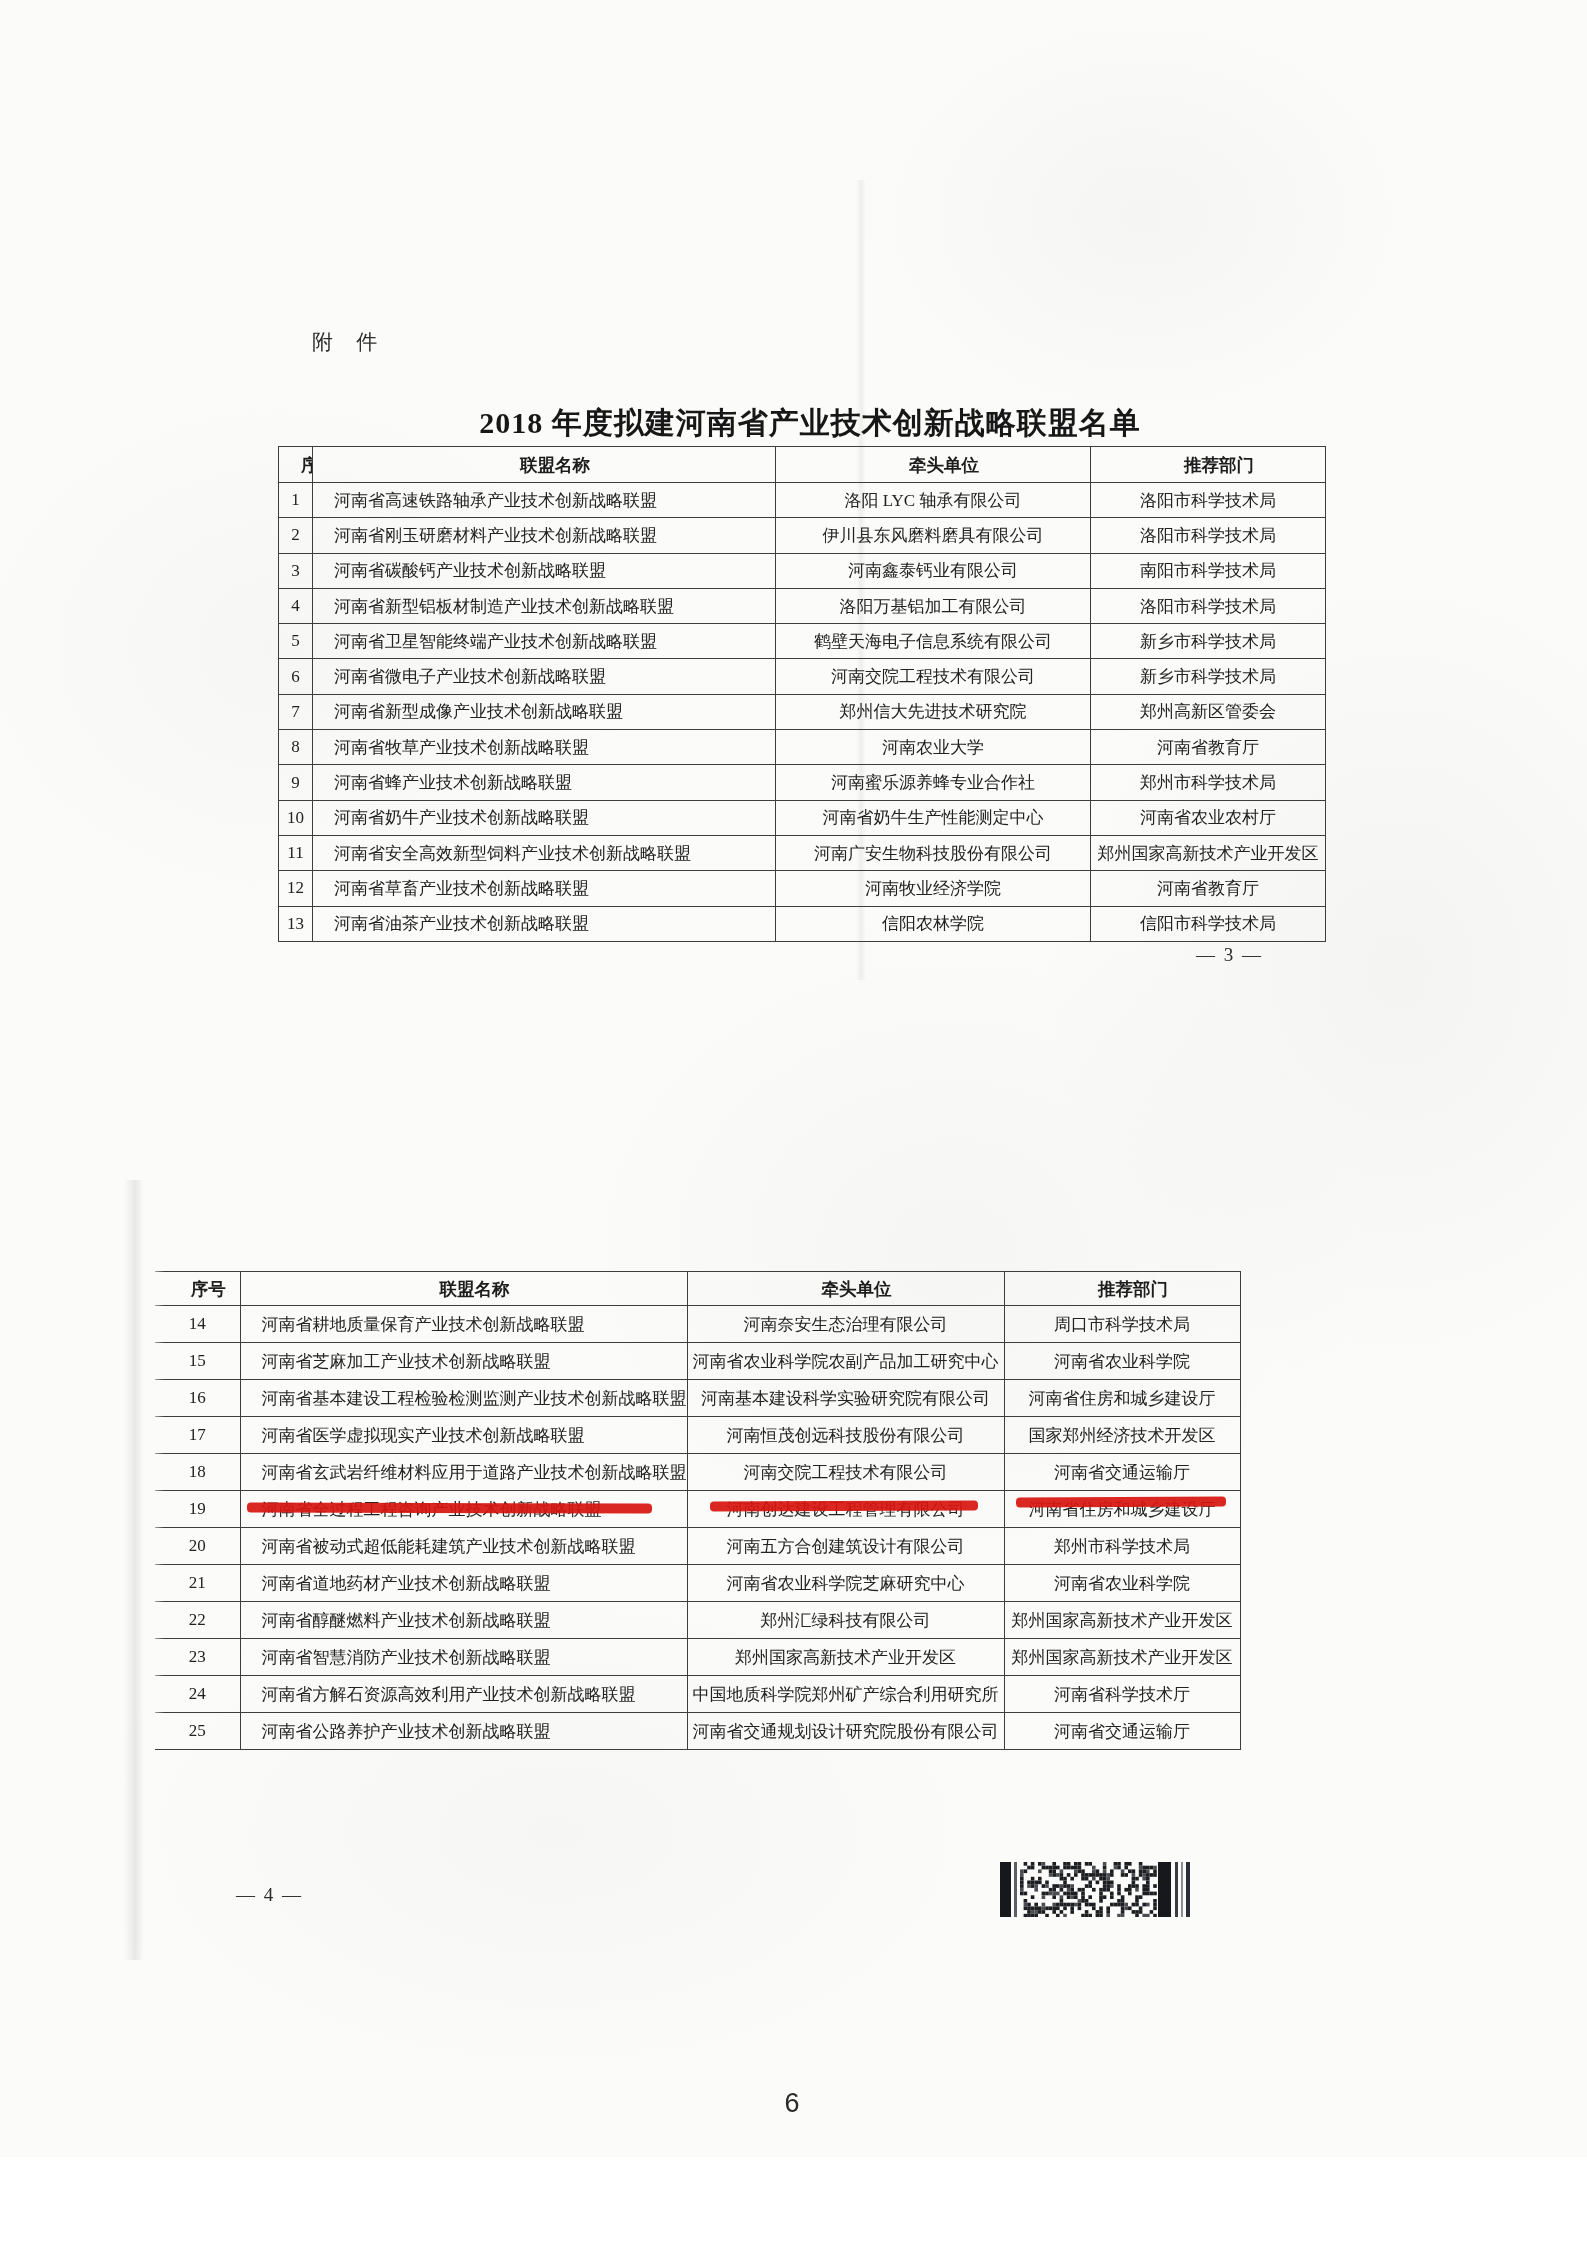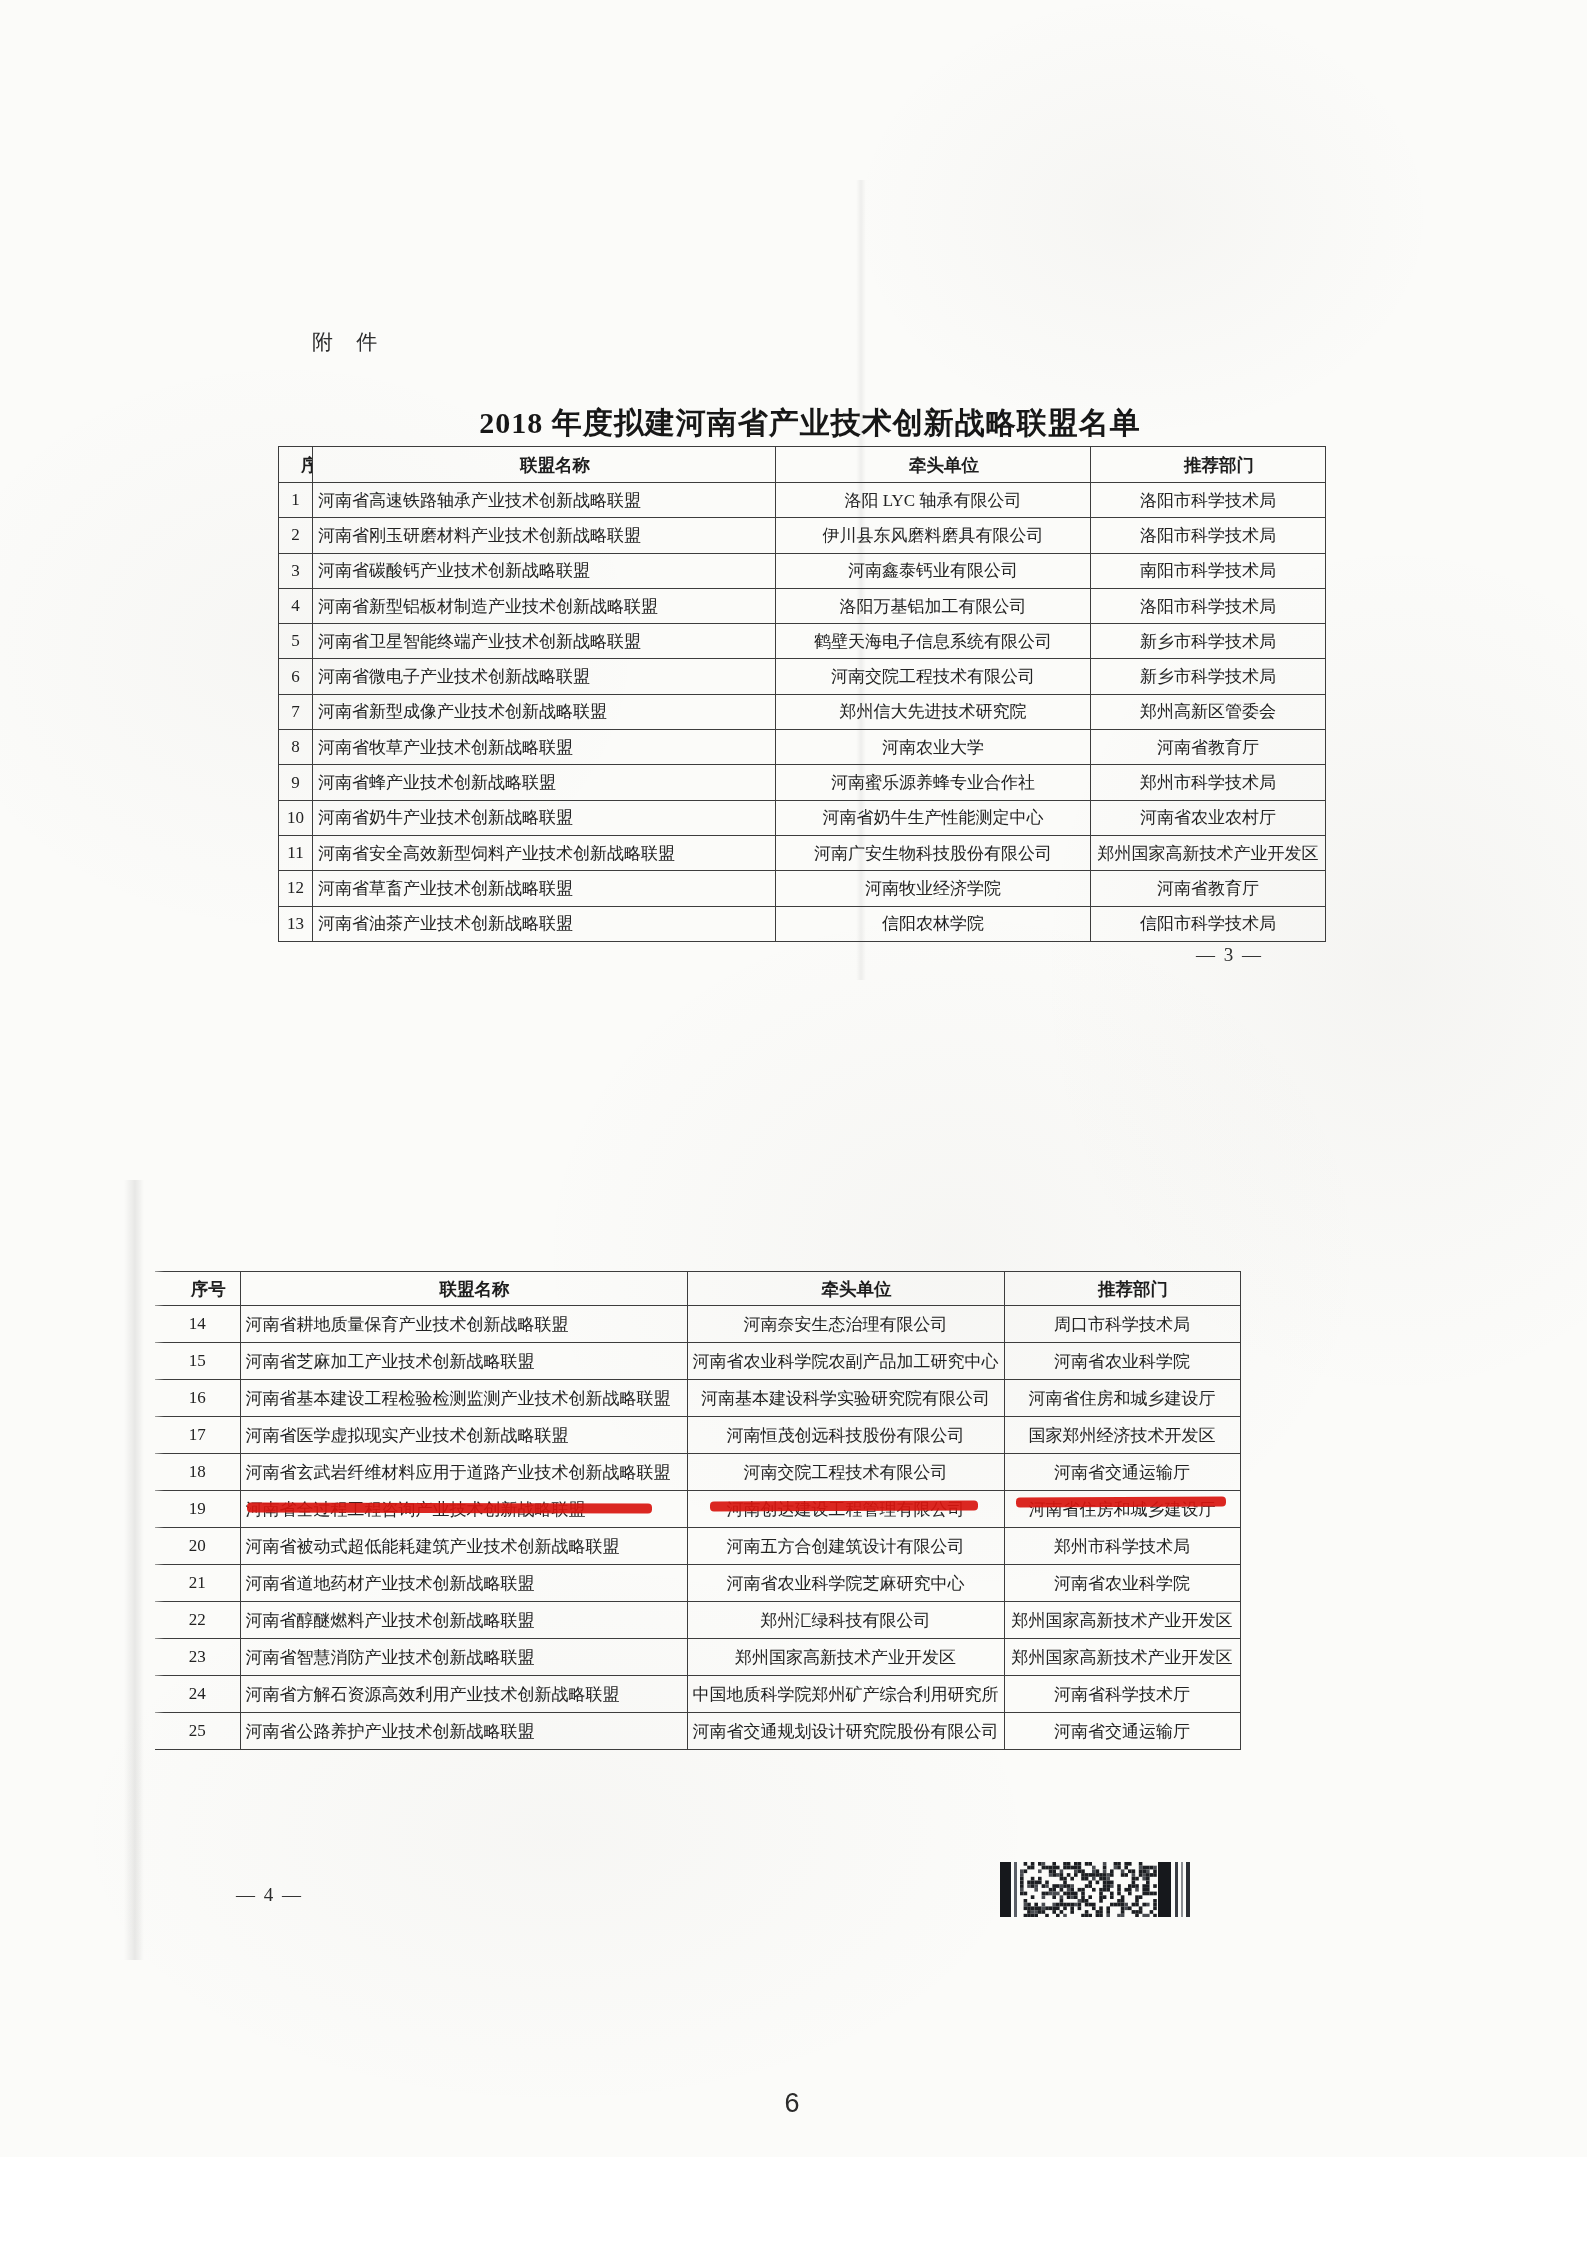--- a/index.html
+++ b/index.html
@@ -40,21 +40,21 @@
   table.sheet{
     position:absolute;border-collapse:collapse;table-layout:fixed;
     font-size:17px;color:#222;
   }
   table.sheet th, table.sheet td{
     border:1.6px solid #3d3d3d;
     text-align:center;vertical-align:middle;
     padding:0;overflow:hidden;white-space:nowrap;
   }
   table.sheet th{font-weight:600;font-size:17.5px;color:#1d1d1d;padding-left:22px;}
-  table.sheet td.name{ text-align:left;padding-left:5px; }
+  table.sheet td.name{ text-align:left;padding-left:21px; }
   #table1{left:278px;top:446px;width:1047px;}
   #table1 th{height:35px;}
   #table1 td{height:34.3px;}
   #table2{left:155px;top:1271px;width:1085px;}
   #table2 th{height:33px;}
   #table2 td{height:36px;}
   #table2 th:first-child, #table2 td:first-child{border-left:none;}
   .left-fade{
     position:absolute;left:148px;top:1268px;width:16px;height:474px;
     background:linear-gradient(to right, rgba(251,251,249,0.95), rgba(251,251,249,0));

